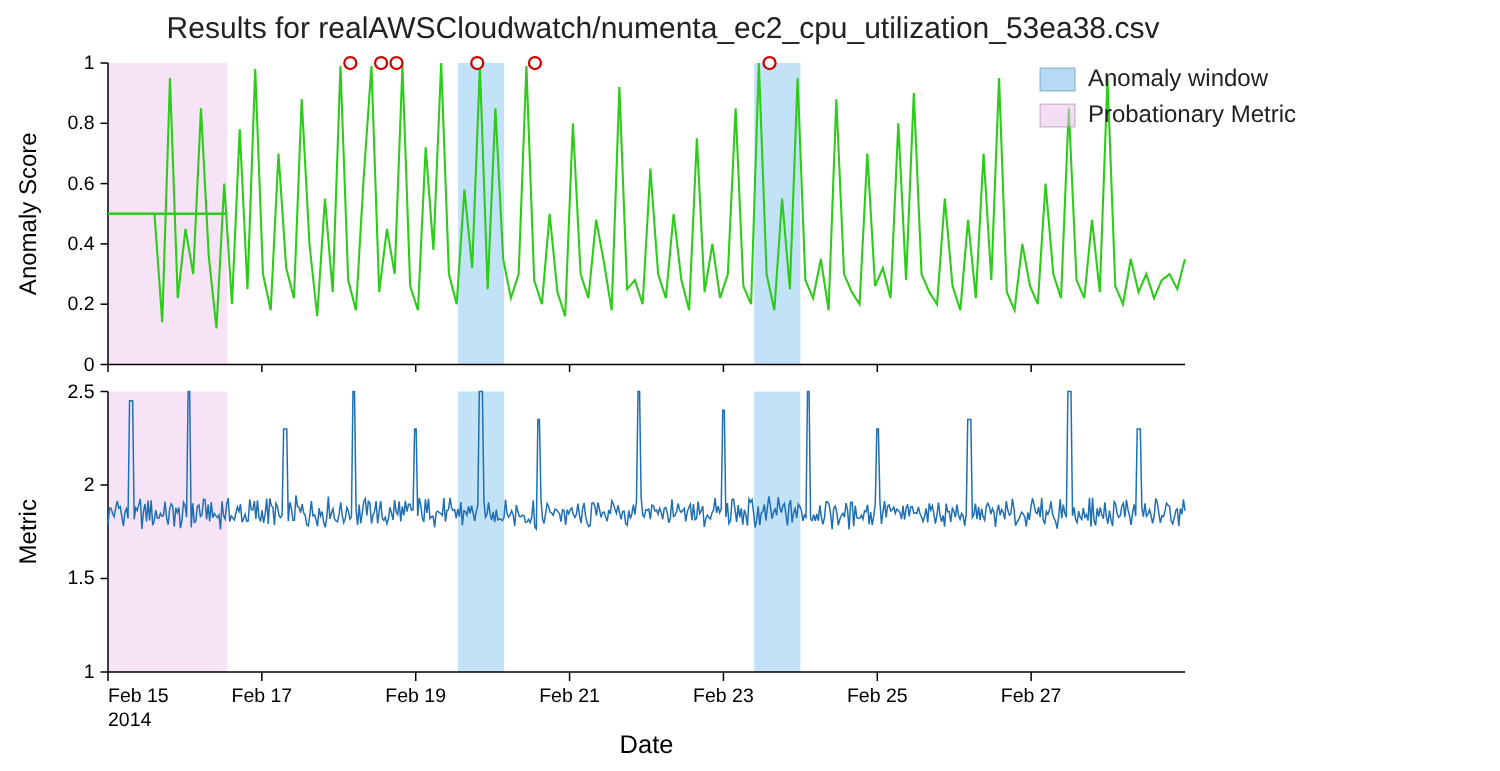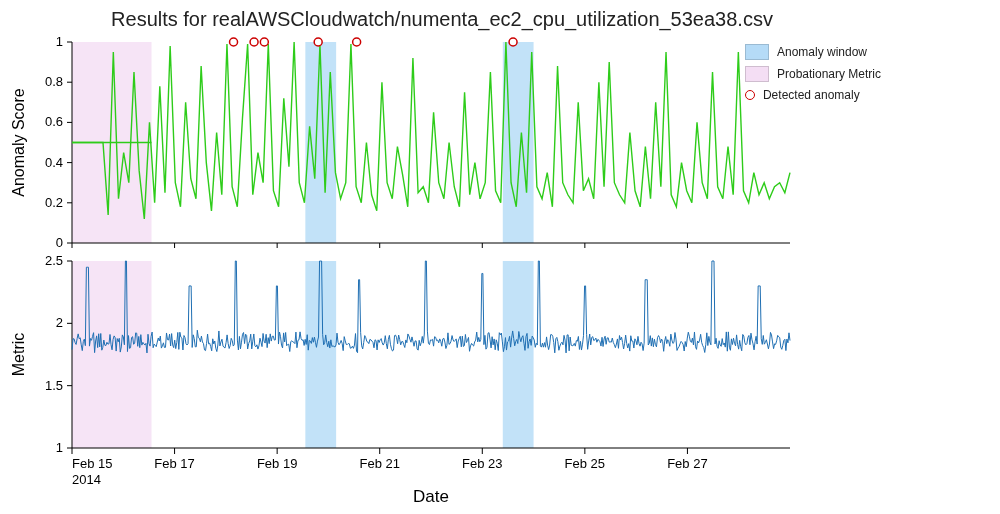--- a/index.html
+++ b/index.html
@@ -1,19 +1,19 @@
 <!DOCTYPE html>
 <html><head>
 <meta charset="utf-8">
 <style>
   html,body{margin:0;padding:0;background:#fff;font-family:-apple-system,Helvetica,Arial,sans-serif;color:#222}
   .wrap{position:relative;width:884px;height:514px}
   .title{position:absolute;left:0;right:0;top:8px;text-align:center;font-size:20px;font-weight:500}
   svg{position:absolute;left:0;top:0}
-  .legend{position:absolute;right:3px;top:44px;font-size:12px}
+  .legend{position:absolute;right:20px;top:44px;font-size:16px}
   .legend div{display:flex;align-items:center;gap:8px;margin-bottom:6px}
   .sw{width:22px;height:14px;border:1px solid rgba(0,0,0,.15)}
   .sw.blue{background:rgba(120,190,240,.55)}
   .sw.pink{background:rgba(235,195,235,.55)}
   .ring{width:10px;height:10px;border:1.5px solid #c00;border-radius:50%;background:#fff;box-sizing:border-box}
 </style>
 </head>
 <body>
 <div class="wrap">
 
@@ -88,19 +88,15 @@
 
 <div class="legend">
   <div>
     <span class="sw blue"></span>
     <span>Anomaly window</span>
   </div>
   <div>
     <span class="sw pink"></span>
     <span>Probationary Metric</span>
   </div>
-  <div>
-    <span class="ring"></span>
-    <span>Detected anomaly</span>
-  </div>
 </div>
 
 </div>
 
 </body></html>

